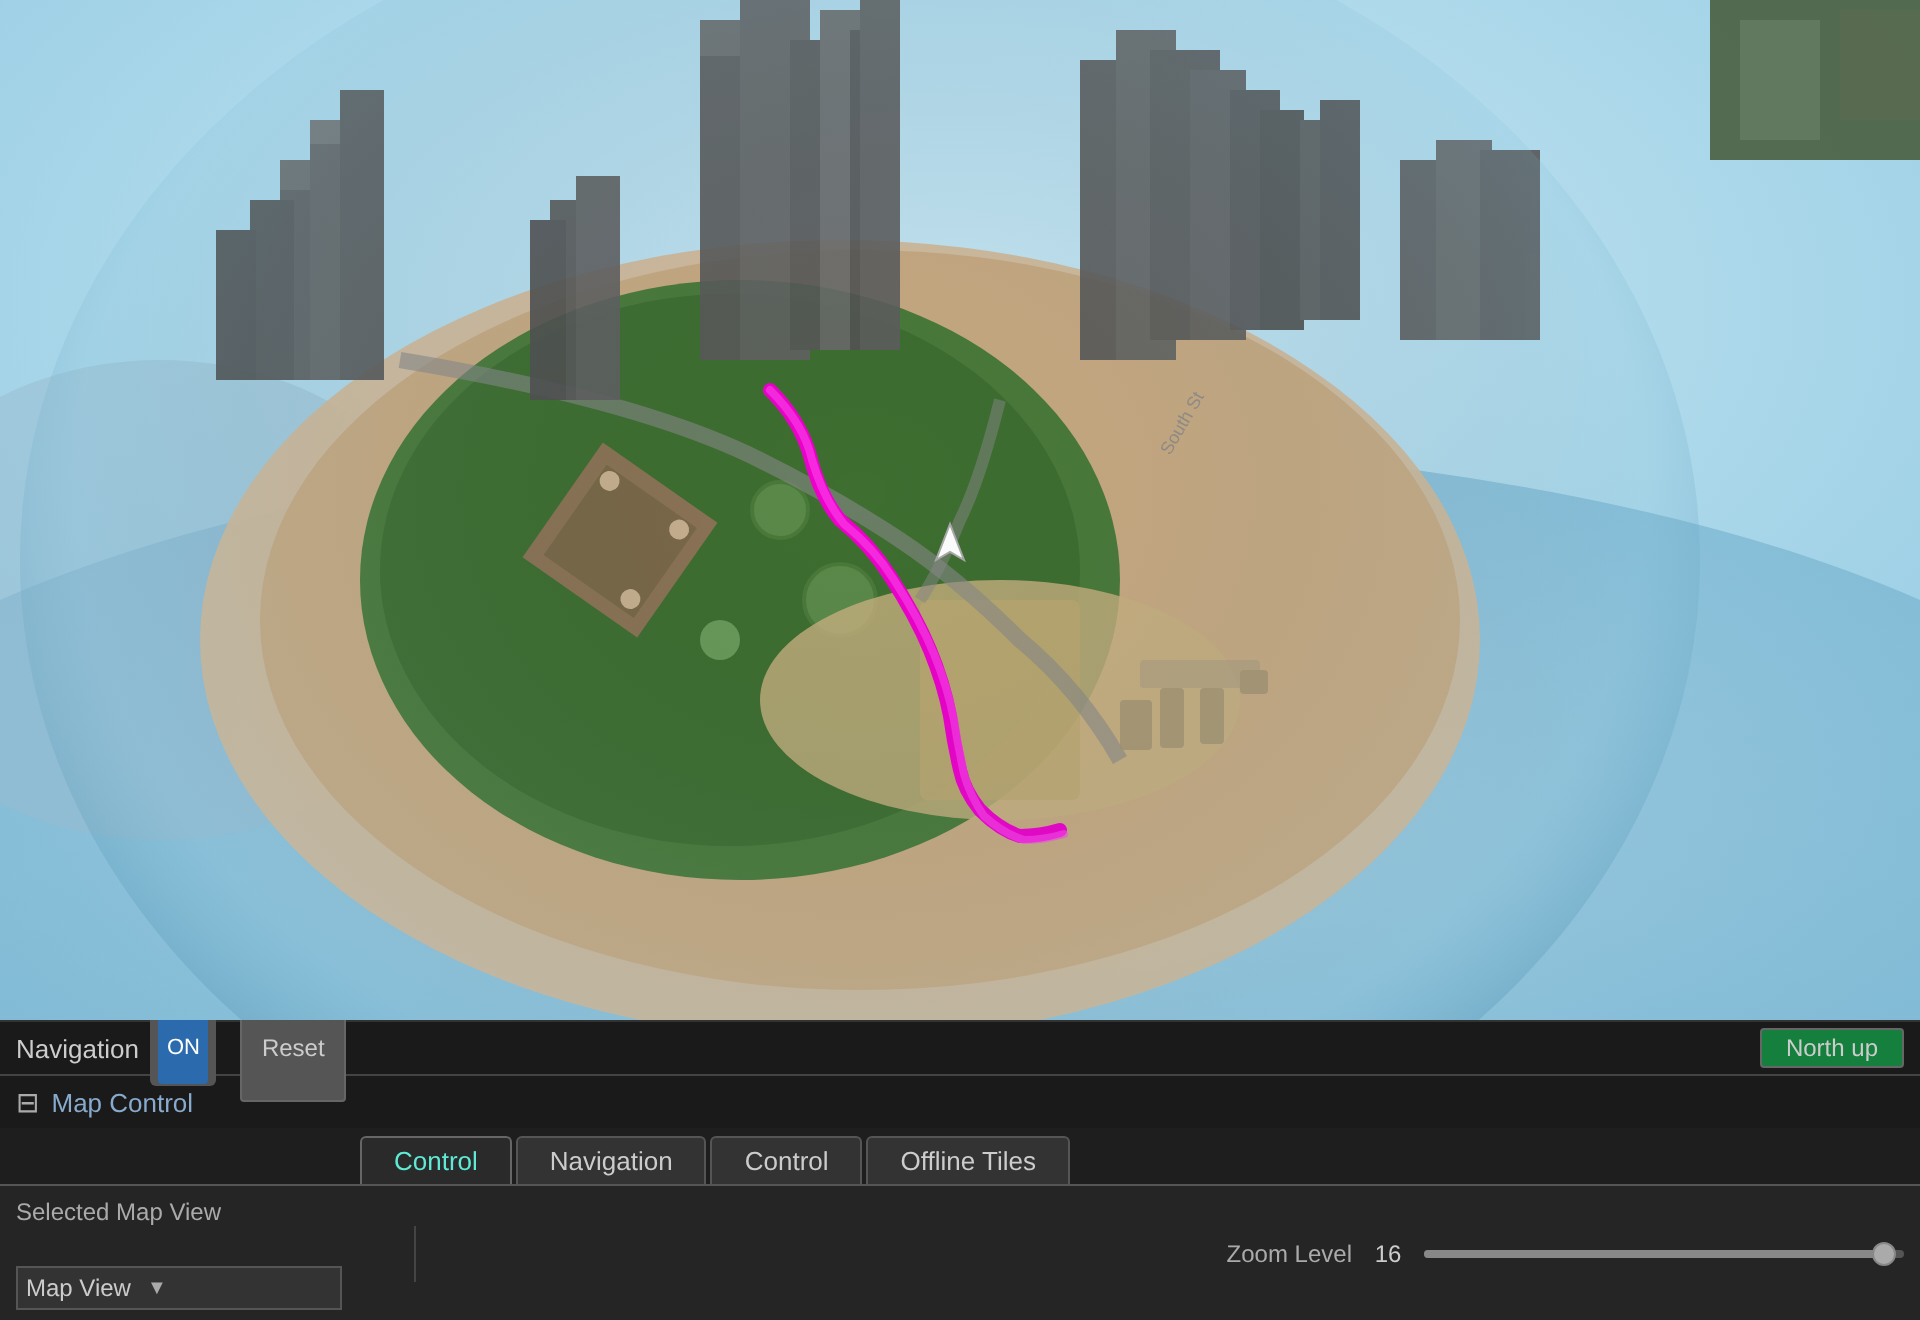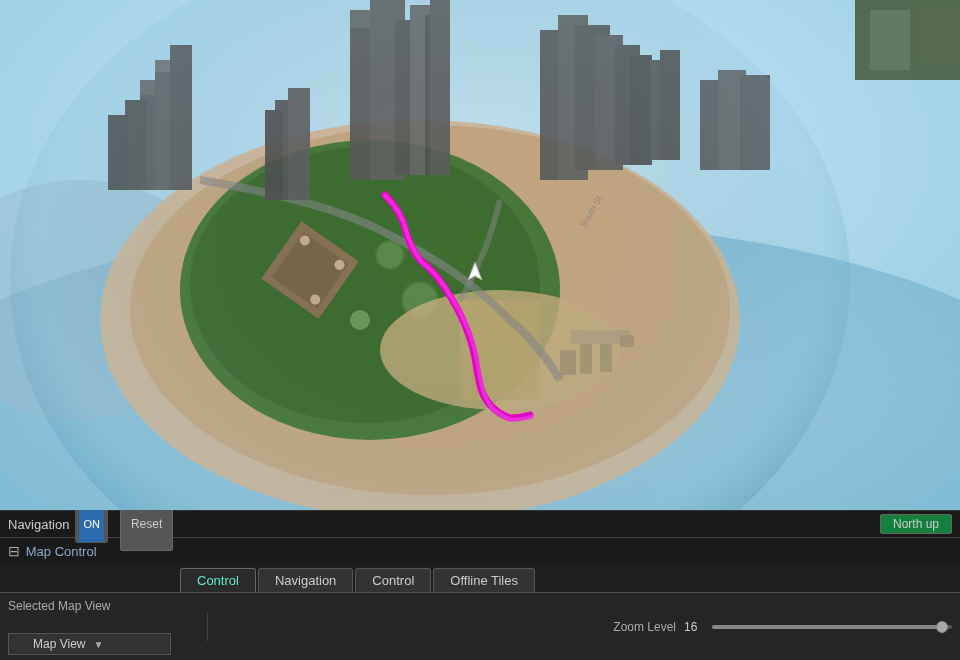--- a/index.html
+++ b/index.html
@@ -158,21 +158,21 @@
       color: #aaa;
       font-size: 12px;
       white-space: nowrap;
     }
 
     .map-view-dropdown {
       display: flex;
       align-items: center;
       background: #333;
       border: 1px solid #555;
-      padding: 3px 24px;
+      padding: 3px 4px;
       cursor: pointer;
       color: #ccc;
       font-size: 12px;
       gap: 8px;
       min-width: 110px;
     }
 
     .dropdown-arrow {
       color: #aaa;
       font-size: 10px;
@@ -227,20 +227,21 @@
       top: -4px;
       cursor: pointer;
       border: 1px solid #888;
     }
 
     .zoom-group {
       display: flex;
       align-items: center;
       gap: 8px;
       margin-left: auto;
+      text-align: center;
     }
 
     .zoom-slider-track {
       width: 240px;
       height: 4px;
       background: #555;
       border-radius: 2px;
       position: relative;
       cursor: pointer;
     }

